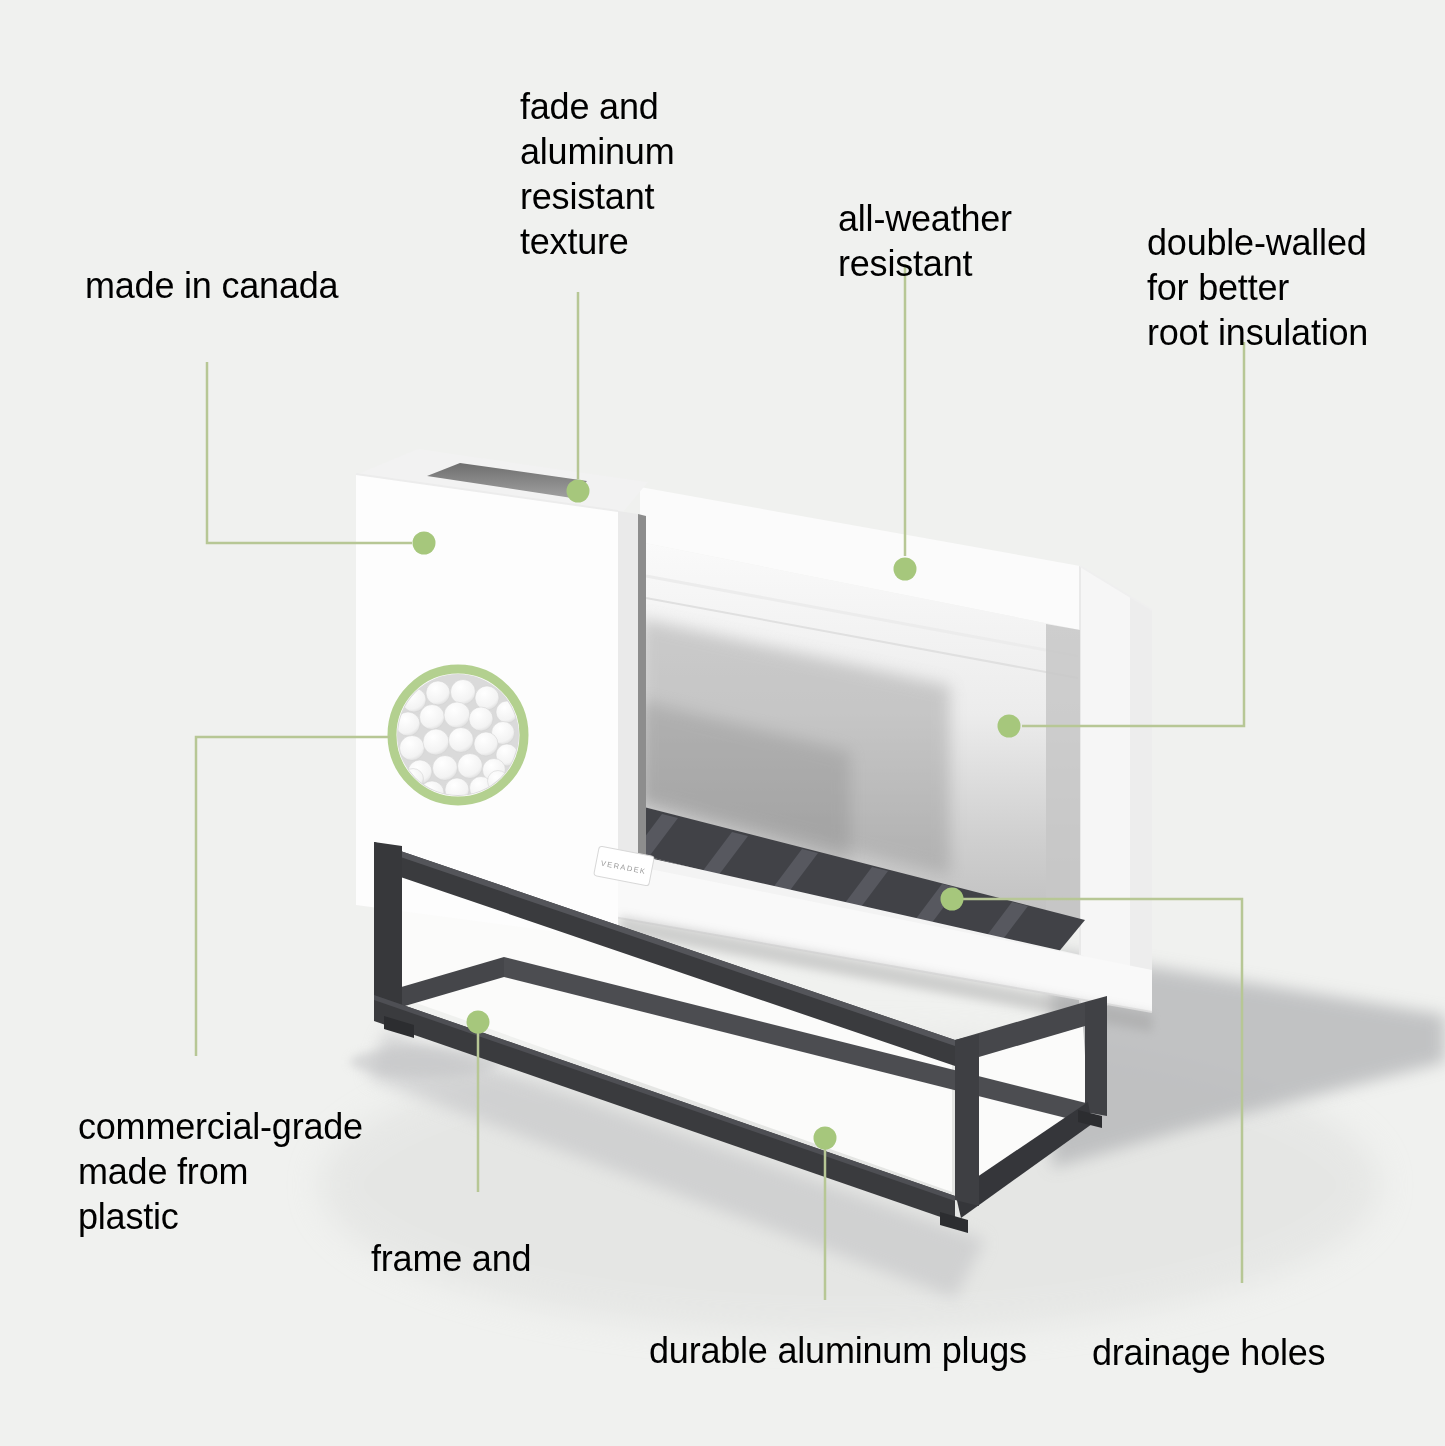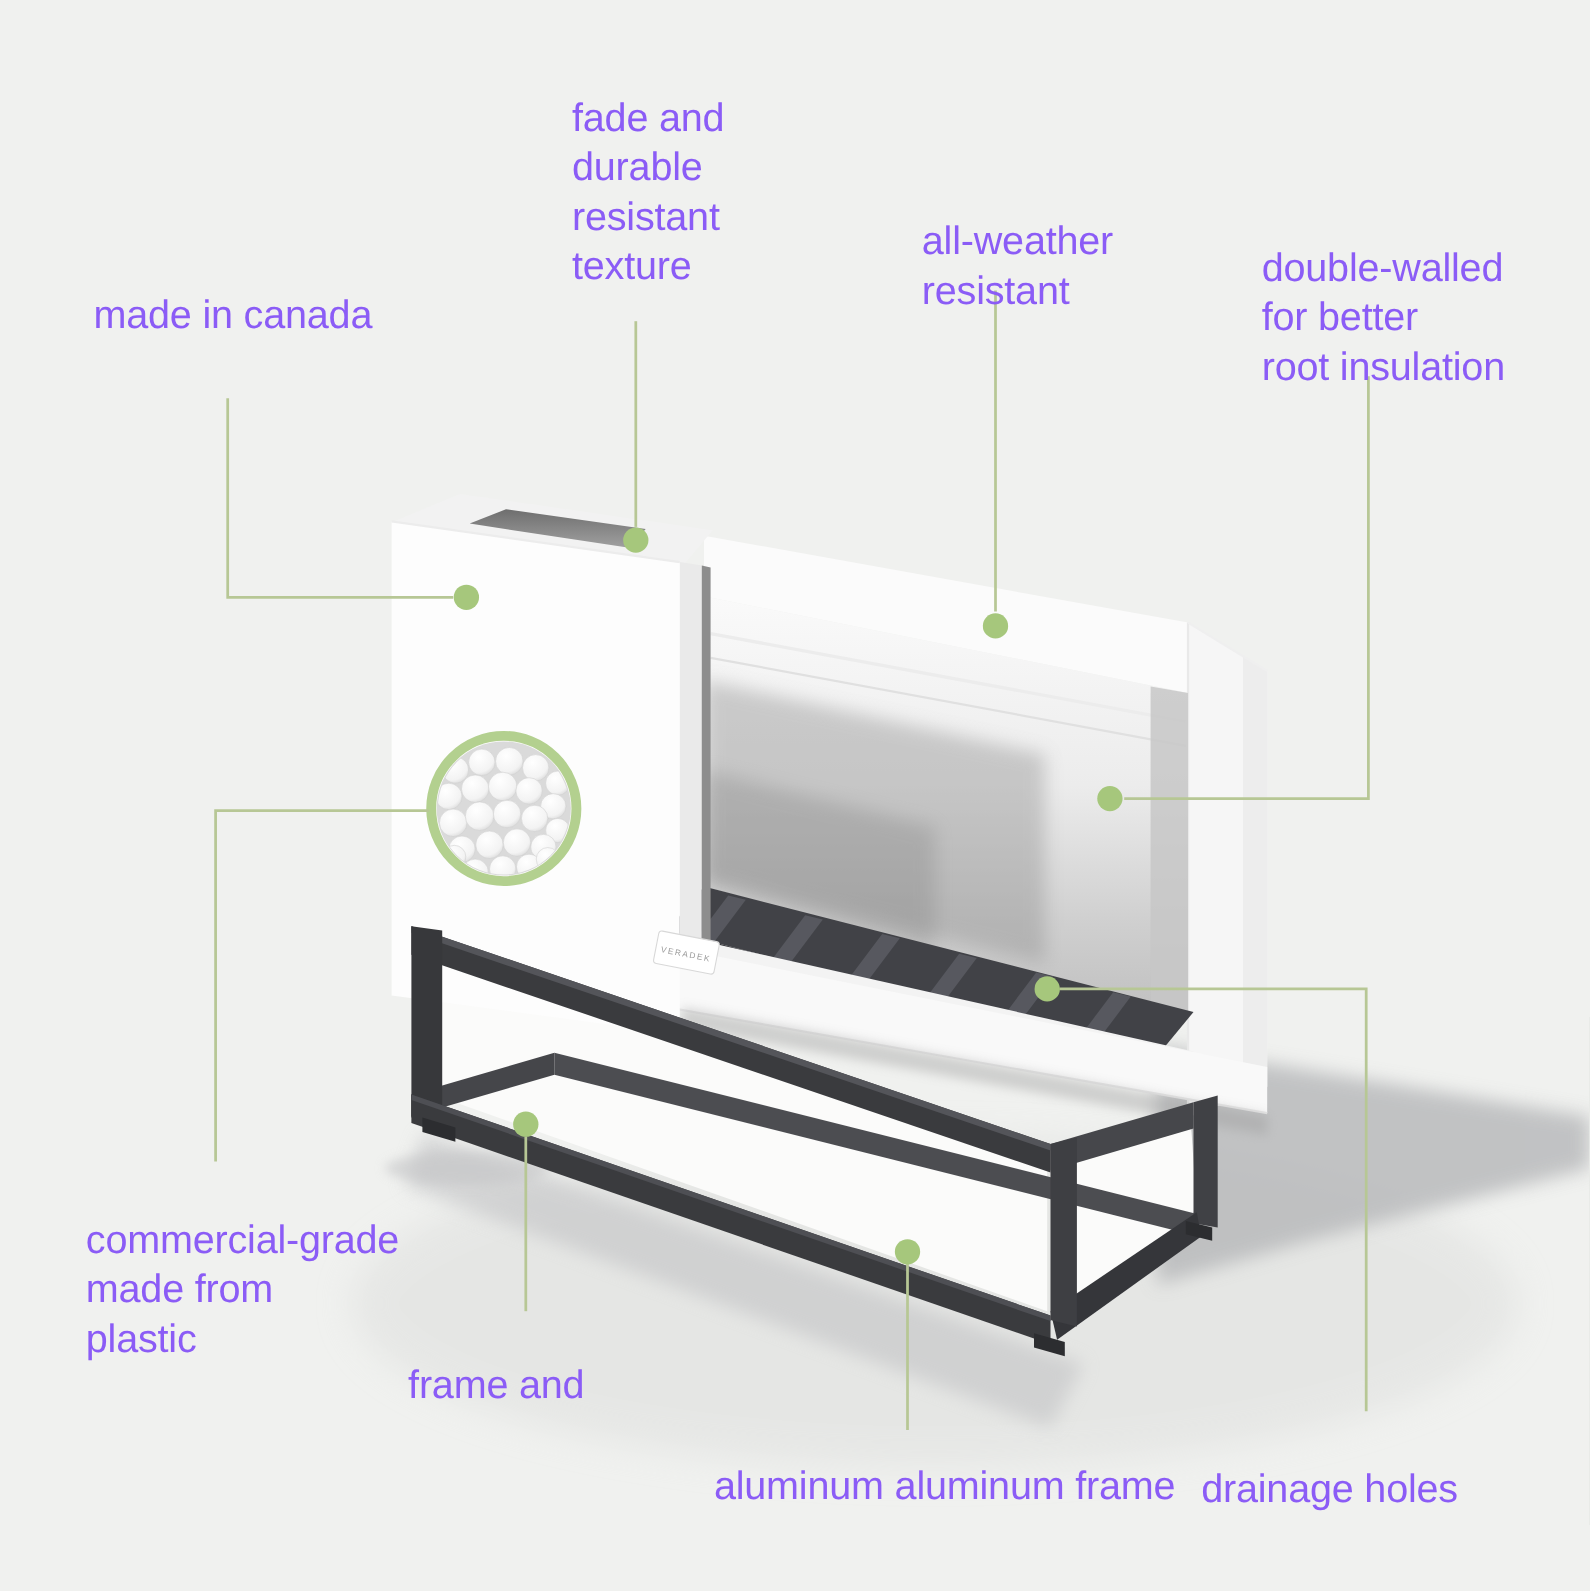--- a/index.html
+++ b/index.html
@@ -7,21 +7,21 @@
     position:relative;
     width:1445px;height:1446px;
     margin:0 auto;
     background:#f0f1ef;
     overflow:hidden;
     font-family:"Liberation Sans", sans-serif;
   }
   .stage svg.layer{position:absolute;left:0;top:0;width:1445px;height:1446px;}
   .callout{
     position:absolute;
-    color:#8b5cf6;
+    color:#000000;
     font-size:36px;
     line-height:45px;
     font-weight:500;
     letter-spacing:-0.2px;
     white-space:nowrap;
   }
   #c-fade      {left:520px;  top:84px;}
   #c-allweather{left:838px;  top:196px;}
   #c-double    {left:1147px; top:220px;}
   #c-canada    {left:85px;   top:263px;}
@@ -197,21 +197,21 @@
       <circle cx="1009" cy="726" r="11.5"></circle>
       <circle cx="424" cy="543" r="11.5"></circle>
       <circle cx="478" cy="1022" r="11.5"></circle>
       <circle cx="825" cy="1138" r="11.5"></circle>
       <circle cx="952" cy="899" r="11.5"></circle>
     </g>
   </svg>
 
   <div class="callout" id="c-fade">
     <div>fade and</div>
-    <div>durable</div>
+    <div>aluminum</div>
     <div>resistant</div>
     <div>texture</div>
   </div>
 
   <div class="callout" id="c-allweather">
     <div>all-weather</div>
     <div>resistant</div>
   </div>
 
   <div class="callout" id="c-double">
@@ -228,20 +228,20 @@
     <div>commercial-grade</div>
     <div>made from</div>
     <div>plastic</div>
   </div>
 
   <div class="callout" id="c-impact">
     <div>frame and</div>
   </div>
 
   <div class="callout" id="c-durable">
-    <div>aluminum aluminum frame</div>
+    <div>durable aluminum plugs</div>
   </div>
 
   <div class="callout" id="c-drainage">
     <div>drainage holes</div>
   </div>
 
 </div>
 
 </body></html>

